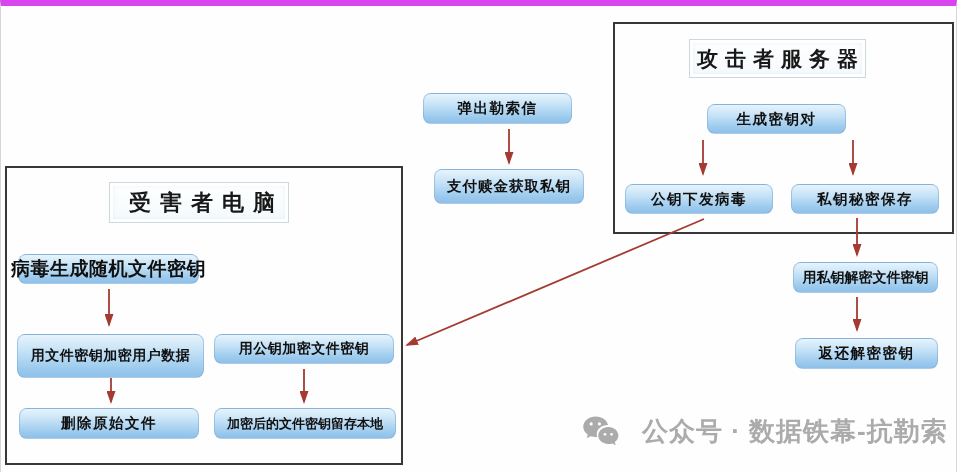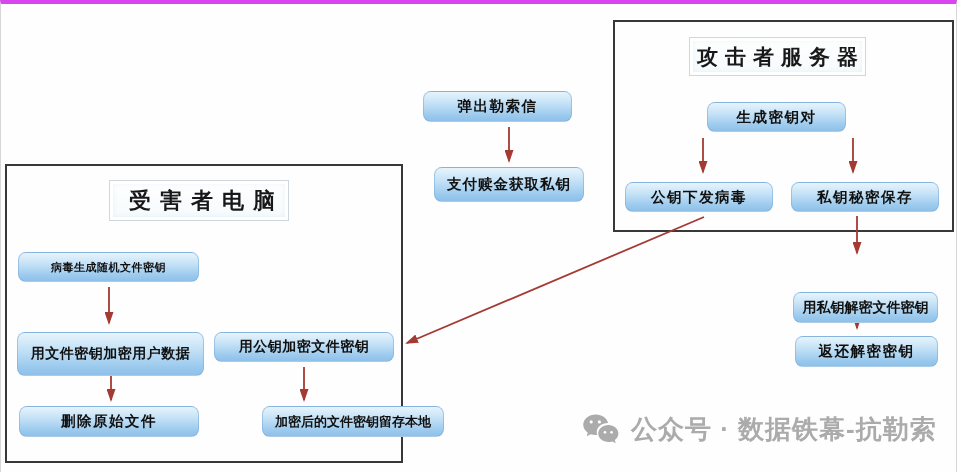--- a/index.html
+++ b/index.html
@@ -1,48 +1,48 @@
 <!DOCTYPE html>
 <html><head>
 <meta charset="utf-8">
 <style>
   * { margin:0; padding:0; box-sizing:border-box; }
   html,body { width:957px; height:472px; background:#fff; overflow:hidden;
     font-family:"Liberation Sans", sans-serif; }
   .page { position:relative; width:957px; height:472px; background:#fefefe;
-    border-left:1px solid #d6d6d6; border-top:4px solid #d946ef; border-right:1px solid #d6d6d6; }
+    border-left:1px solid #d6d6d6; border-top:6px solid #d946ef; border-right:1px solid #d6d6d6; }
   .container-box { position:absolute; border:2px solid #383838; background:transparent; }
   .cb-attacker { left:612px; top:16px; width:341px; height:212px; }
   .cb-victim { left:4px; top:160px; width:398px; height:299px; }
   .title-box { position:absolute; display:flex; align-items:center; justify-content:center;
     background:linear-gradient(180deg,#ffffff 0%, #f4fafd 100%);
     border:1px solid #ccd7de;
     box-shadow: inset 0 0 0 3px rgba(255,255,255,.95), inset 0 0 7px rgba(150,185,210,.4);
     font-weight:bold; color:#181818; }
   .tb-attacker { left:688px; top:33px; width:177px; height:39px; font-size:21px; letter-spacing:7px; padding-left:7px; }
   .tb-victim { left:108px; top:176px; width:180px; height:41px; font-size:22px; letter-spacing:9px; padding-left:15px; }
   .node { position:absolute; display:flex; align-items:center; justify-content:center;
     border-radius:8px; white-space:nowrap;
     background:linear-gradient(180deg,#e7f4fc 0%, #c3e1f6 40%, #9ac9ed 82%, #8fc0e9 100%);
     border:1px solid rgba(122,170,214,.55);
     font-weight:bold; font-size:14.5px; letter-spacing:1.5px; color:#101010; }
   .n-ransom   { left:422px; top:87px;  width:149px; height:31px; }
   .n-pay      { left:433px; top:163px; width:150px; height:35px; letter-spacing:1px; }
   .n-genkey   { left:706px; top:98px;  width:139px; height:30px; }
   .n-pubkey   { left:624px; top:178px; width:148px; height:30px; }
   .n-privkey  { left:790px; top:178px; width:148px; height:30px; }
-  .n-decrypt  { left:792px; top:256px; width:145px; height:31px; font-size:14px; letter-spacing:0;margin-top:32px; }
+  .n-decrypt  { left:792px; top:256px; width:145px; height:31px; font-size:14px; letter-spacing:0; }
   .n-return   { left:794px; top:332px; width:143px; height:31px; }
-  .n-virusgen { left:17px;  top:248px; width:181px; height:30px; font-size:11px; letter-spacing:0.5px; }
+  .n-virusgen { left:17px;  top:248px; width:181px; height:30px; font-size:19px; letter-spacing:0.5px; }
   .n-encdata  { left:16px;  top:328px; width:187px; height:44px; font-size:14px; letter-spacing:0.5px; }
   .n-delete   { left:18px;  top:402px; width:180px; height:31px; }
   .n-encfkey  { left:213px; top:328px; width:180px; height:30px; font-size:14px; letter-spacing:0.5px; }
-  .n-store    { left:213px; top:402px; width:182px; height:31px; font-size:13px; letter-spacing:0;margin-left:48px; }
+  .n-store    { left:213px; top:402px; width:182px; height:31px; font-size:13px; letter-spacing:0; }
   svg.arrows { position:absolute; left:0; top:0; width:957px; height:472px; pointer-events:none; }
-  .watermark { position:absolute; left:581px; top:408px; display:flex; align-items:center; gap:11px;
+  .watermark { position:absolute; left:581px; top:408px; display:flex; align-items:center; gap:22px;
     color:#ababab; font-size:26px; font-weight:bold; letter-spacing:1px; white-space:nowrap; }
 </style>
 </head>
 <body>
 
 <div class="page">
 
   <div class="container-box cb-attacker"></div>
   <div class="container-box cb-victim"></div>
 

